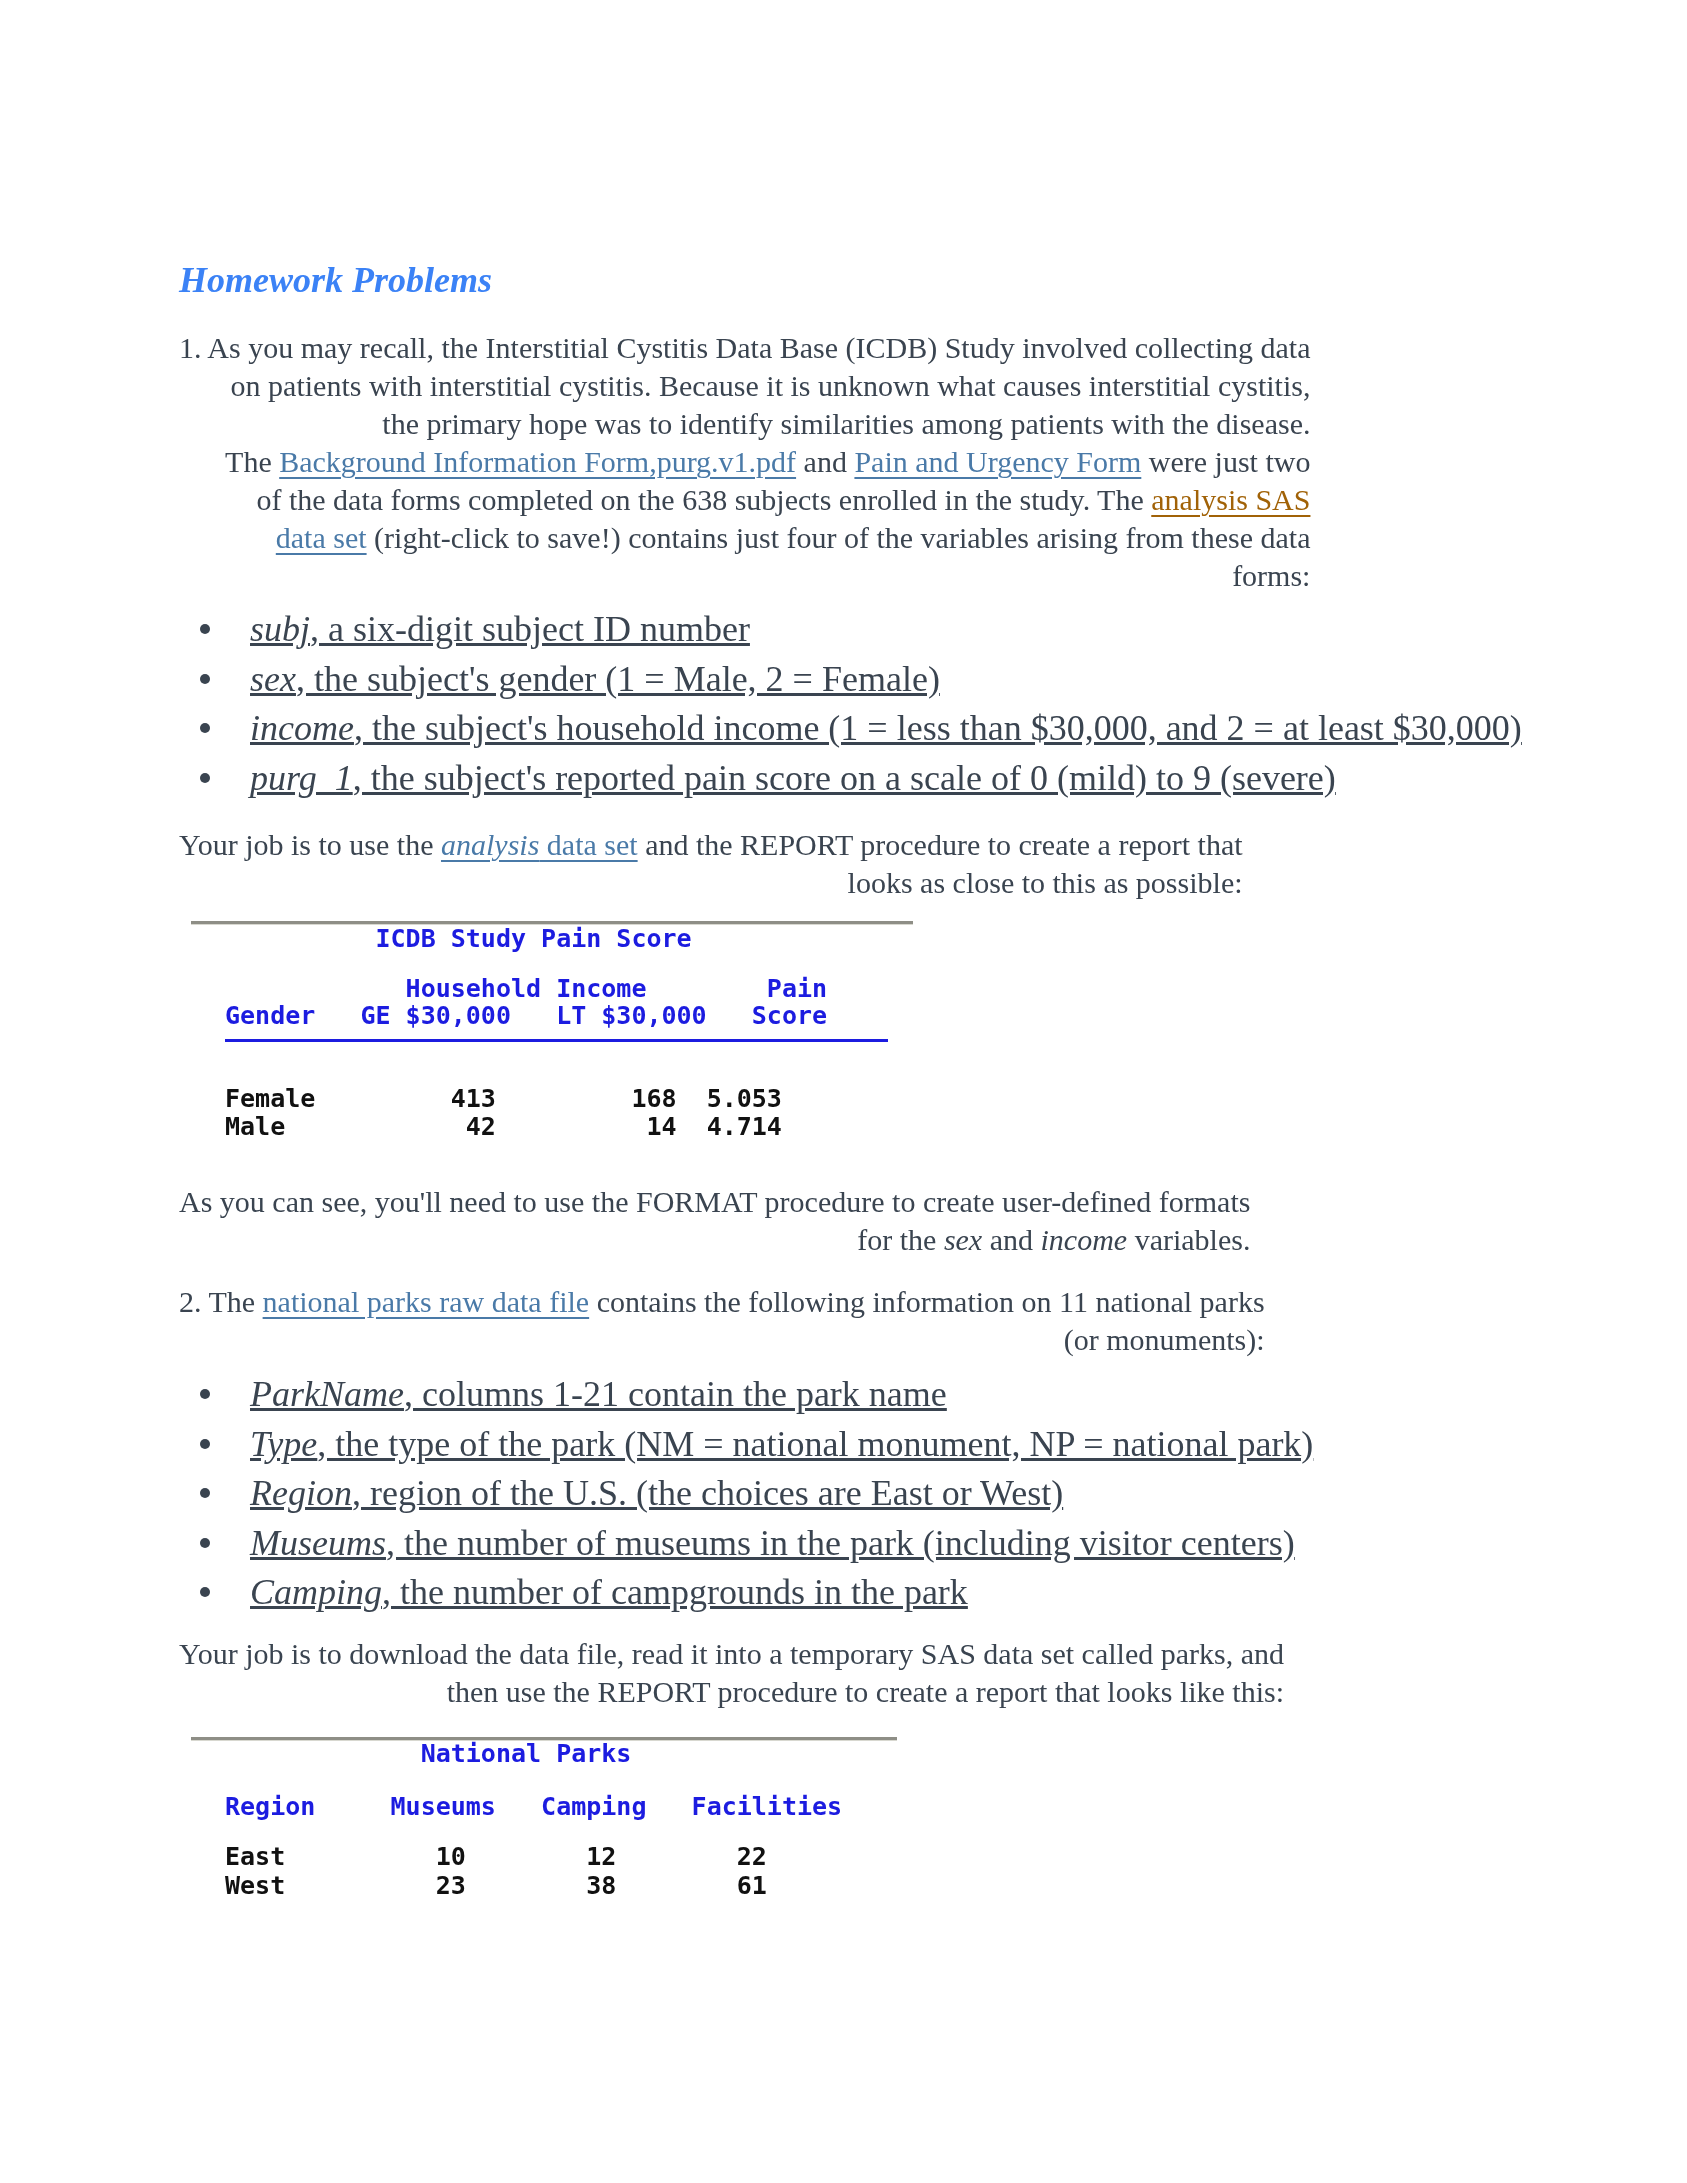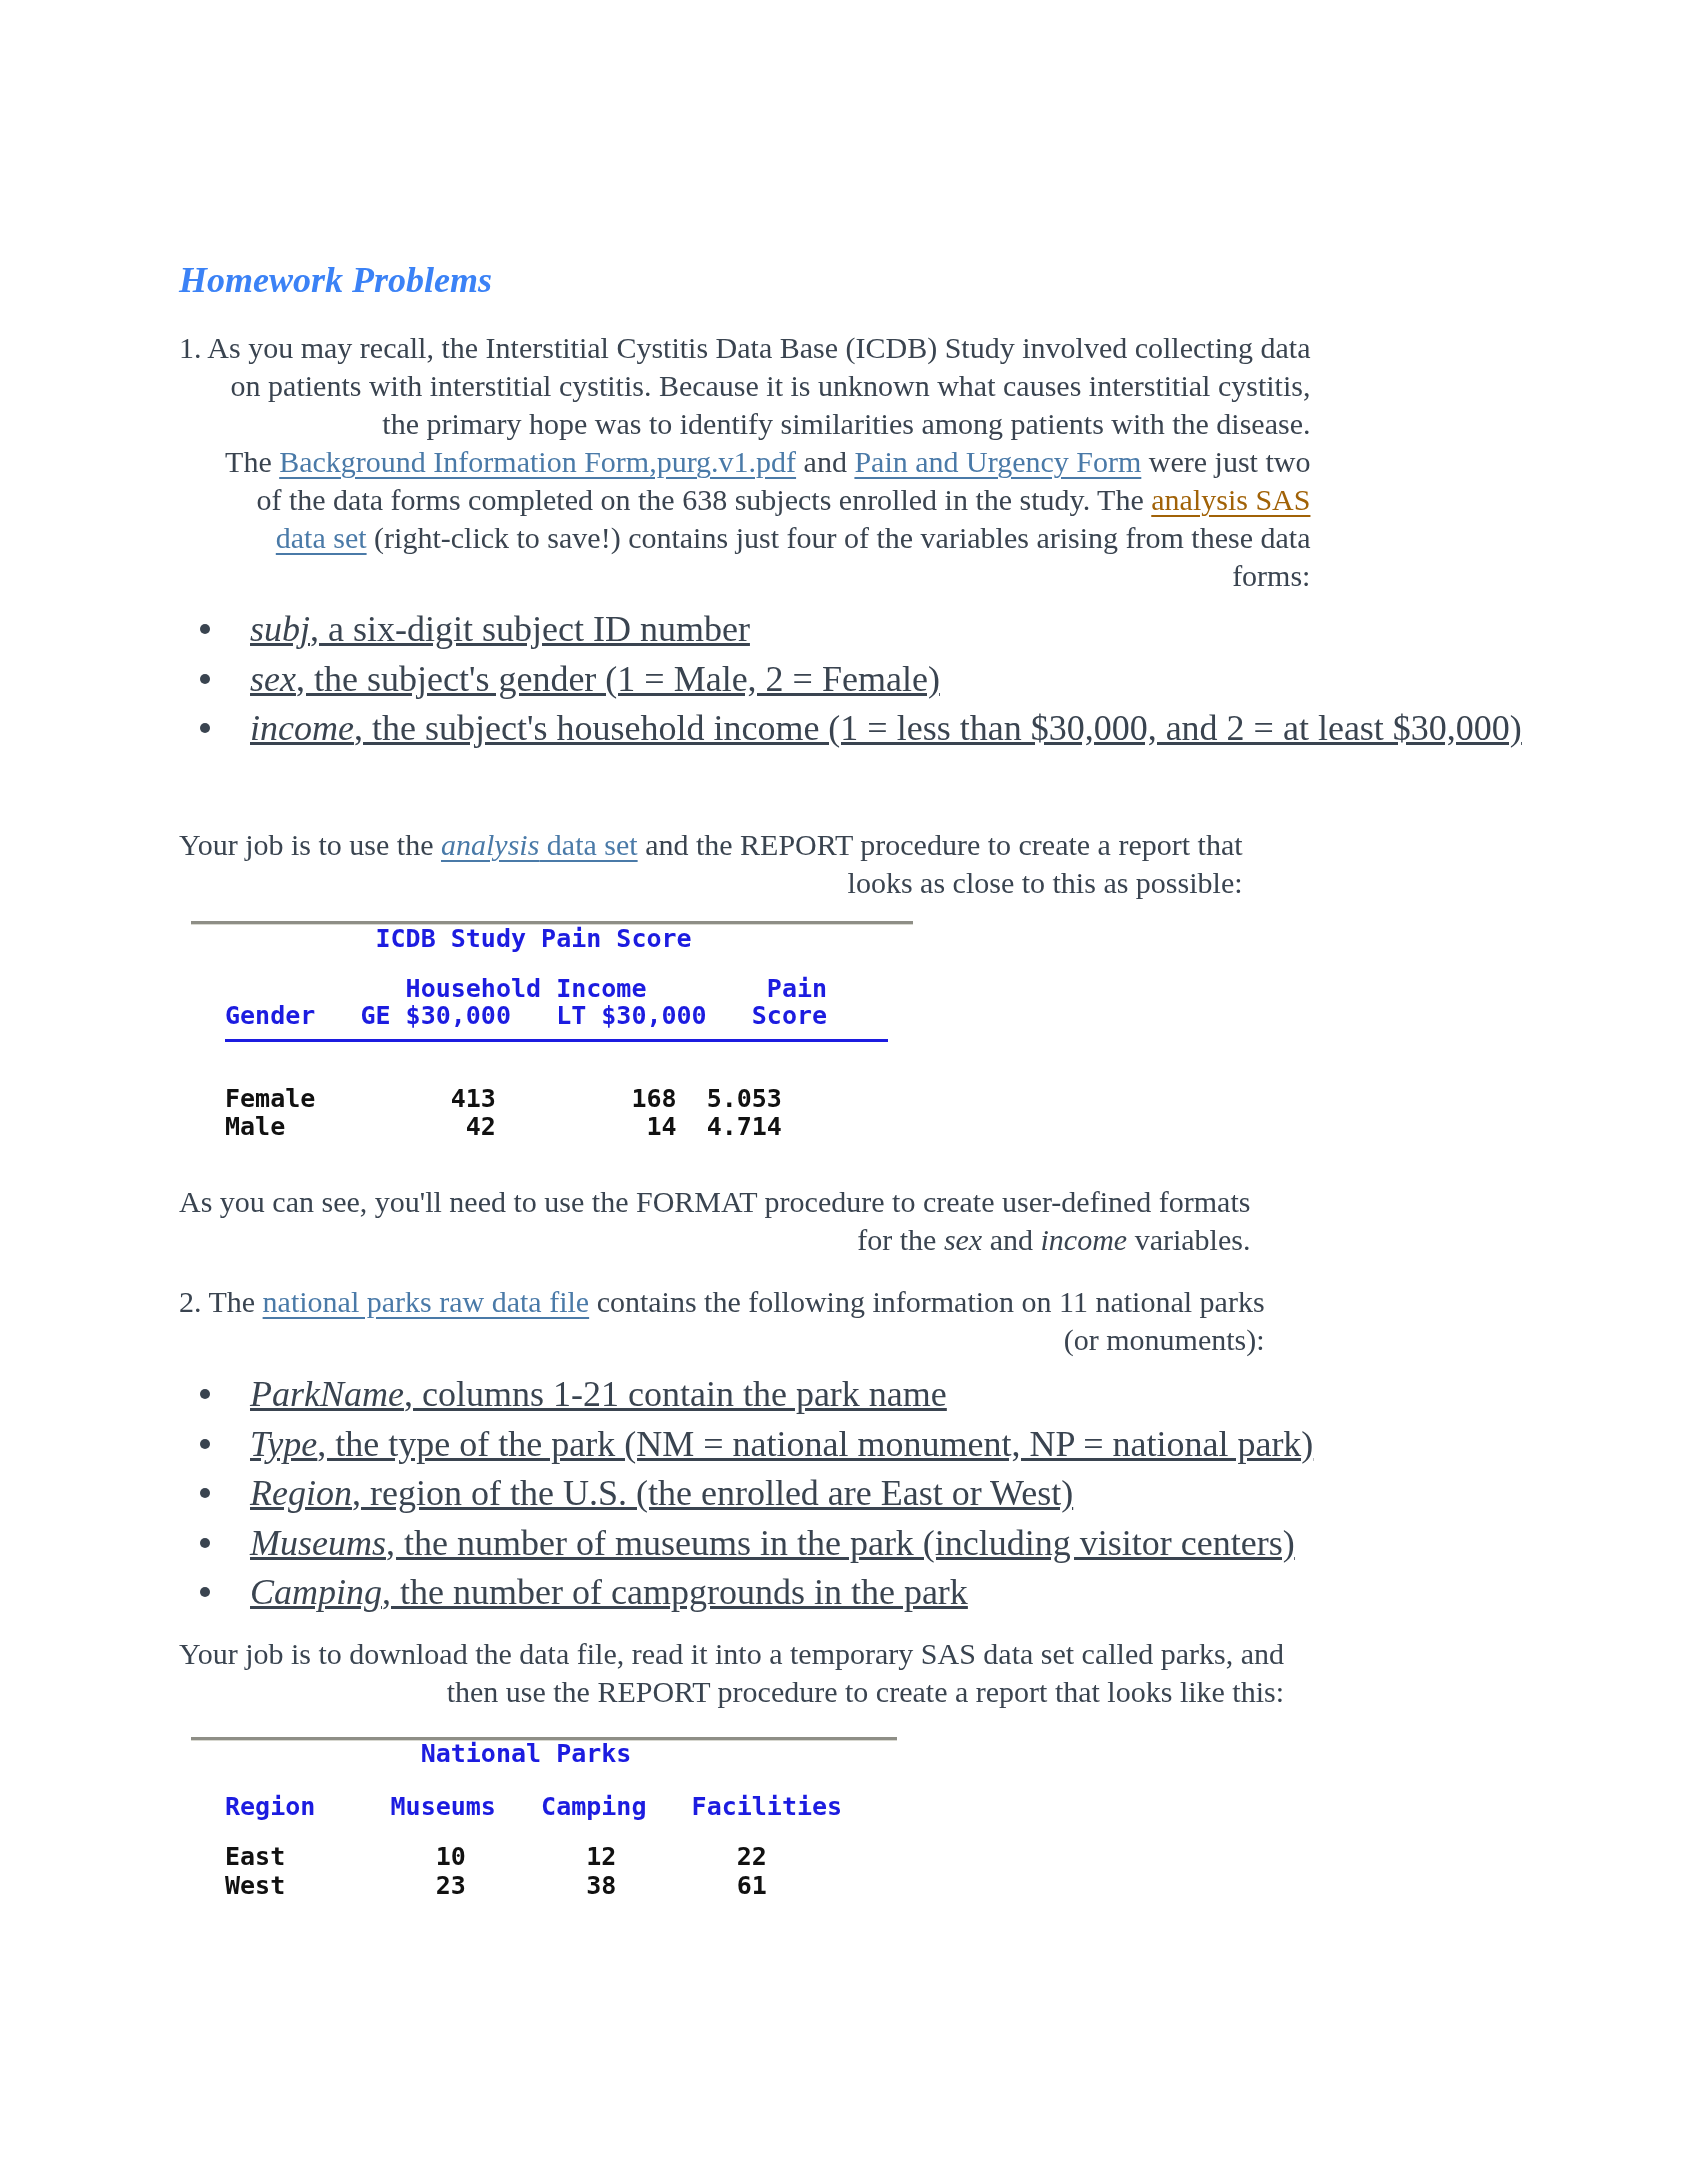--- a/index.html
+++ b/index.html
@@ -77,25 +77,26 @@
         <div class="tline"><span>(or monuments):</span></div>
       </div>
       <div class="para" style="top: 1635px;">
         <div class="tline"><span>Your job is to download the data file, read it into a temporary SAS data set called parks, and</span></div>
         <div class="tline"><span>then use the REPORT procedure to create a report that looks like this:</span></div>
       </div>
       <div class="blist" style="top: 610px;">
         <div class="bitem"><span class="bdot"></span><span><em>subj</em></span><span>, a six-digit subject ID number</span></div>
         <div class="bitem"><span class="bdot"></span><span><em>sex</em></span><span>, the subject's gender (1 = Male, 2 = Female)</span></div>
         <div class="bitem"><span class="bdot"></span><span><em>income</em></span><span>, the subject's household income (1 = less than $30,000, and 2 = at least $30,000)</span></div>
+        <div class="bitem"><span class="bdot"></span><span><em>purg_1</em></span><span>, the subject's reported pain score on a scale of 0 (mild) to 9 (severe)</span></div>
       </div>
       <div class="blist" style="top: 1375px;">
         <div class="bitem"><span class="bdot"></span><span><em>ParkName</em></span><span>, columns 1-21 contain the park name</span></div>
         <div class="bitem"><span class="bdot"></span><span><em>Type</em></span><span>, the type of the park (NM = national monument, NP = national park)</span></div>
-        <div class="bitem"><span class="bdot"></span><span><em>Region</em></span><span>, region of the U.S. (the enrolled are East or West)</span></div>
+        <div class="bitem"><span class="bdot"></span><span><em>Region</em></span><span>, region of the U.S. (the choices are East or West)</span></div>
         <div class="bitem"><span class="bdot"></span><span><em>Museums</em></span><span>, the number of museums in the park (including visitor centers)</span></div>
         <div class="bitem"><span class="bdot"></span><span><em>Camping</em></span><span>, the number of campgrounds in the park</span></div>
       </div>
       <div>
         <div class="gray-line" style="left: 191px; top: 921px; width: 722px; background: rgb(142, 142, 134);"></div>
         <div class="blue-rule" style="left: 225px; top: 1039px; width: 663px; background: rgb(28, 28, 224);"></div>
         <div class="sas-line" style="left: 225px; top: 925px; color: rgb(28, 28, 224);">          ICDB Study Pain Score</div>
         <div class="sas-line" style="left: 225px; top: 975px; color: rgb(28, 28, 224);">            Household Income        Pain</div>
         <div class="sas-line" style="left: 225px; top: 1002px; color: rgb(28, 28, 224);">Gender   GE $30,000   LT $30,000   Score</div>
         <div class="sas-line" style="left: 225px; top: 1085px; color: rgb(17, 17, 17);">Female         413         168  5.053</div>

